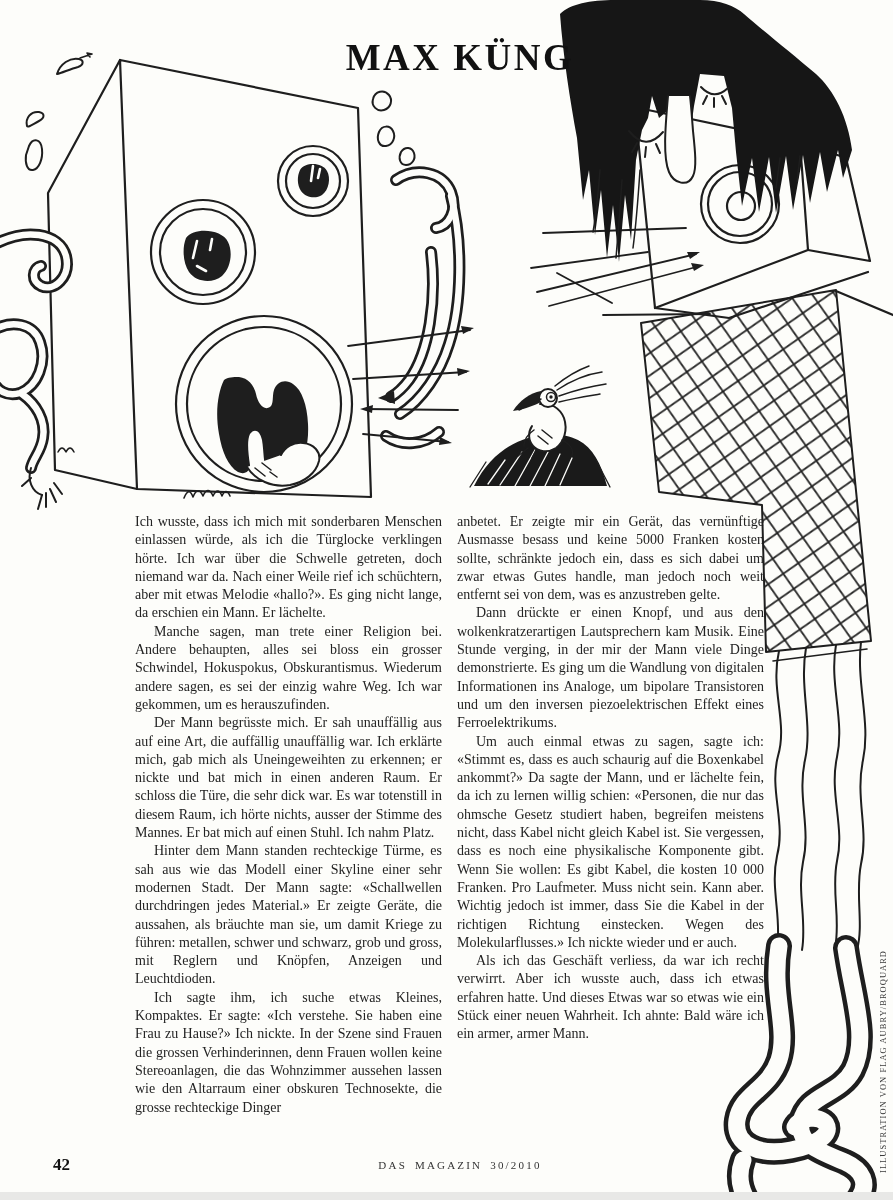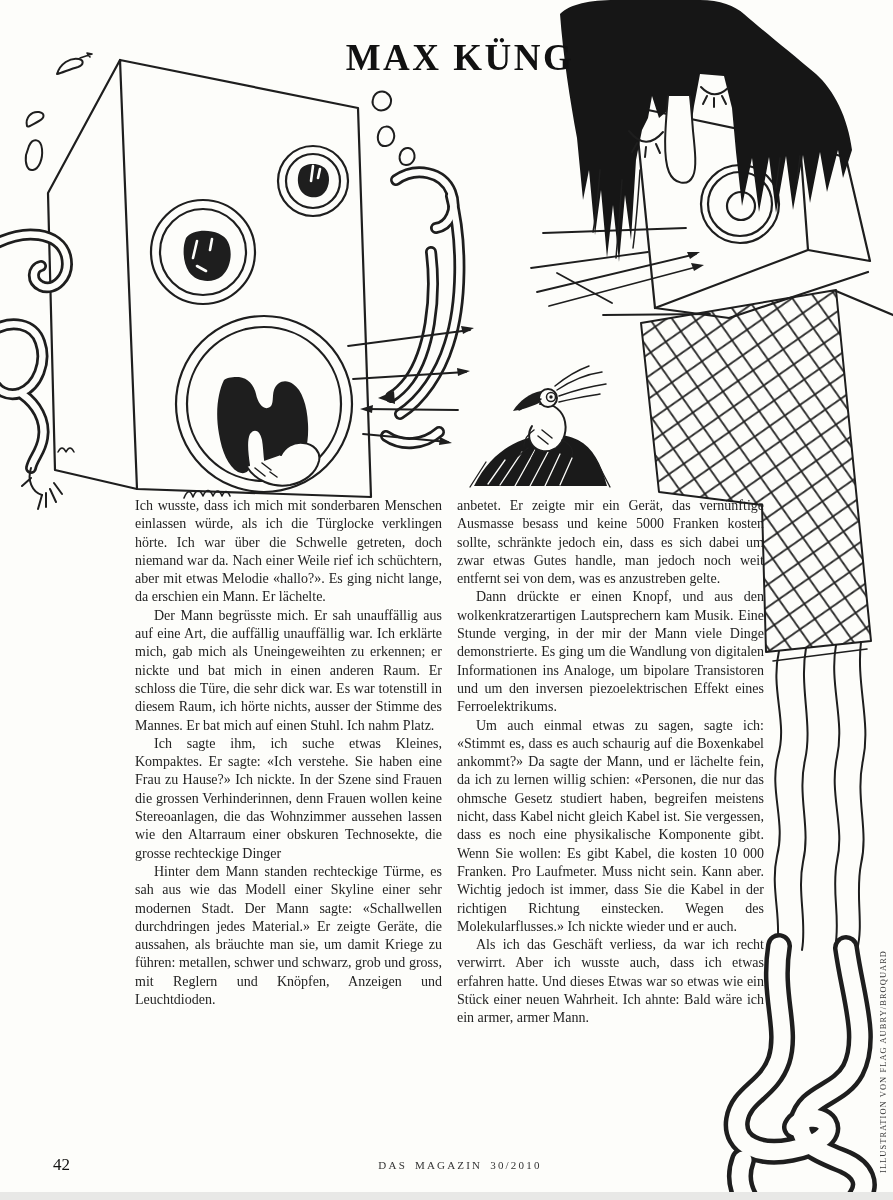--- a/index.html
+++ b/index.html
@@ -19,32 +19,32 @@
     margin:0;
     font-family:"Liberation Serif",serif;
     font-size:37px;font-weight:700;letter-spacing:2.5px;
     white-space:nowrap;color:#111;
   }
   .columns{
     position:absolute;z-index:1;
     left:135px;top:497px;width:629px;
     display:flex;gap:15px;
   }
-  .col{width:307px;}
+  .col{width:307px;margin-top:16px;}
   .col p{
     margin:0;
     font-size:14px;line-height:18.3px;
     text-align:justify;
     color:#232323;
   }
   .col p.indent{text-indent:19px;}
   .pagenum{
     position:absolute;z-index:3;
     left:53px;top:1155px;
-    font-size:17px;font-weight:400;color:#111;
+    font-size:17px;font-weight:700;color:#111;
   }
   .footer{
     position:absolute;z-index:3;
     left:460px;top:1159px;transform:translateX(-50%);
     font-size:11px;letter-spacing:2.2px;word-spacing:3px;color:#333;
     white-space:nowrap;
   }
   .credit{
     position:absolute;z-index:3;
     right:5px;top:938px;height:235px;
@@ -220,23 +220,24 @@
         </g>
       </g>
     </g>
   </svg>
 
   <h1 class="title">MAX KÜNG</h1>
 
   <div class="columns">
     <div class="col">
         <p class="noindent">Ich wusste, dass ich mich mit sonderbaren Menschen einlassen würde, als ich die Türglocke verklingen hörte. Ich war über die Schwelle getreten, doch niemand war da. Nach einer Weile rief ich schüchtern, aber mit etwas Melodie «hallo?». Es ging nicht lange, da erschien ein Mann. Er lächelte.</p>
+        <p class="indent">Manche sagen, man trete einer Religion bei. Andere behaupten, alles sei bloss ein grosser Schwindel, Hokuspokus, Obskurantismus. Wiederum andere sagen, es sei der einzig wahre Weg. Ich war gekommen, um es herauszufinden.</p>
         <p class="indent">Der Mann begrüsste mich. Er sah unauffällig aus auf eine Art, die auffällig unauffällig war. Ich erklärte mich, gab mich als Uneingeweihten zu erkennen; er nickte und bat mich in einen anderen Raum. Er schloss die Türe, die sehr dick war. Es war totenstill in diesem Raum, ich hörte nichts, ausser der Stimme des Mannes. Er bat mich auf einen Stuhl. Ich nahm Platz.</p>
+        <p class="indent">Hinter dem Mann standen rechteckige Türme, es sah aus wie das Modell einer Skyline einer sehr modernen Stadt. Der Mann sagte: «Schallwellen durchdringen jedes Material.» Er zeigte Geräte, die aussahen, als bräuchte man sie, um damit Kriege zu führen: metallen, schwer und schwarz, grob und gross, mit Reglern und Knöpfen, Anzeigen und Leuchtdioden.</p>
         <p class="indent">Ich sagte ihm, ich suche etwas Kleines, Kompaktes. Er sagte: «Ich verstehe. Sie haben eine Frau zu Hause?» Ich nickte. In der Szene sind Frauen die grossen Verhinderinnen, denn Frauen wollen keine Stereoanlagen, die das Wohnzimmer aussehen lassen wie den Altarraum einer obskuren Technosekte, die grosse rechteckige Dinger</p>
-        <p class="indent">Hinter dem Mann standen rechteckige Türme, es sah aus wie das Modell einer Skyline einer sehr modernen Stadt. Der Mann sagte: «Schallwellen durchdringen jedes Material.» Er zeigte Geräte, die aussahen, als bräuchte man sie, um damit Kriege zu führen: metallen, schwer und schwarz, grob und gross, mit Reglern und Knöpfen, Anzeigen und Leuchtdioden.</p>
       </div>
     <div class="col">
         <p class="noindent">anbetet. Er zeigte mir ein Gerät, das vernünftige Ausmasse besass und keine 5000 Franken kosten sollte, schränkte jedoch ein, dass es sich dabei um zwar etwas Gutes handle, man jedoch noch weit entfernt sei von dem, was es anzustreben gelte.</p>
         <p class="indent">Dann drückte er einen Knopf, und aus den wolkenkratzerartigen Lautsprechern kam Musik. Eine Stunde verging, in der mir der Mann viele Dinge demonstrierte. Es ging um die Wandlung von digitalen Informationen ins Analoge, um bipolare Transistoren und um den inversen piezoelektrischen Effekt eines Ferroelektrikums.</p>
         <p class="indent">Um auch einmal etwas zu sagen, sagte ich: «Stimmt es, dass es auch schaurig auf die Boxenkabel ankommt?» Da sagte der Mann, und er lächelte fein, da ich zu lernen willig schien: «Personen, die nur das ohmsche Gesetz studiert haben, begreifen meistens nicht, dass Kabel nicht gleich Kabel ist. Sie vergessen, dass es noch eine physikalische Komponente gibt. Wenn Sie wollen: Es gibt Kabel, die kosten 10 000 Franken. Pro Laufmeter. Muss nicht sein. Kann aber. Wichtig jedoch ist immer, dass Sie die Kabel in der richtigen Richtung einstecken. Wegen des Molekularflusses.» Ich nickte wieder und er auch.</p>
         <p class="indent">Als ich das Geschäft verliess, da war ich recht verwirrt. Aber ich wusste auch, dass ich etwas erfahren hatte. Und dieses Etwas war so etwas wie ein Stück einer neuen Wahrheit. Ich ahnte: Bald wäre ich ein armer, armer Mann.</p>
       </div>
   </div>
 
   <div class="pagenum">42</div>

